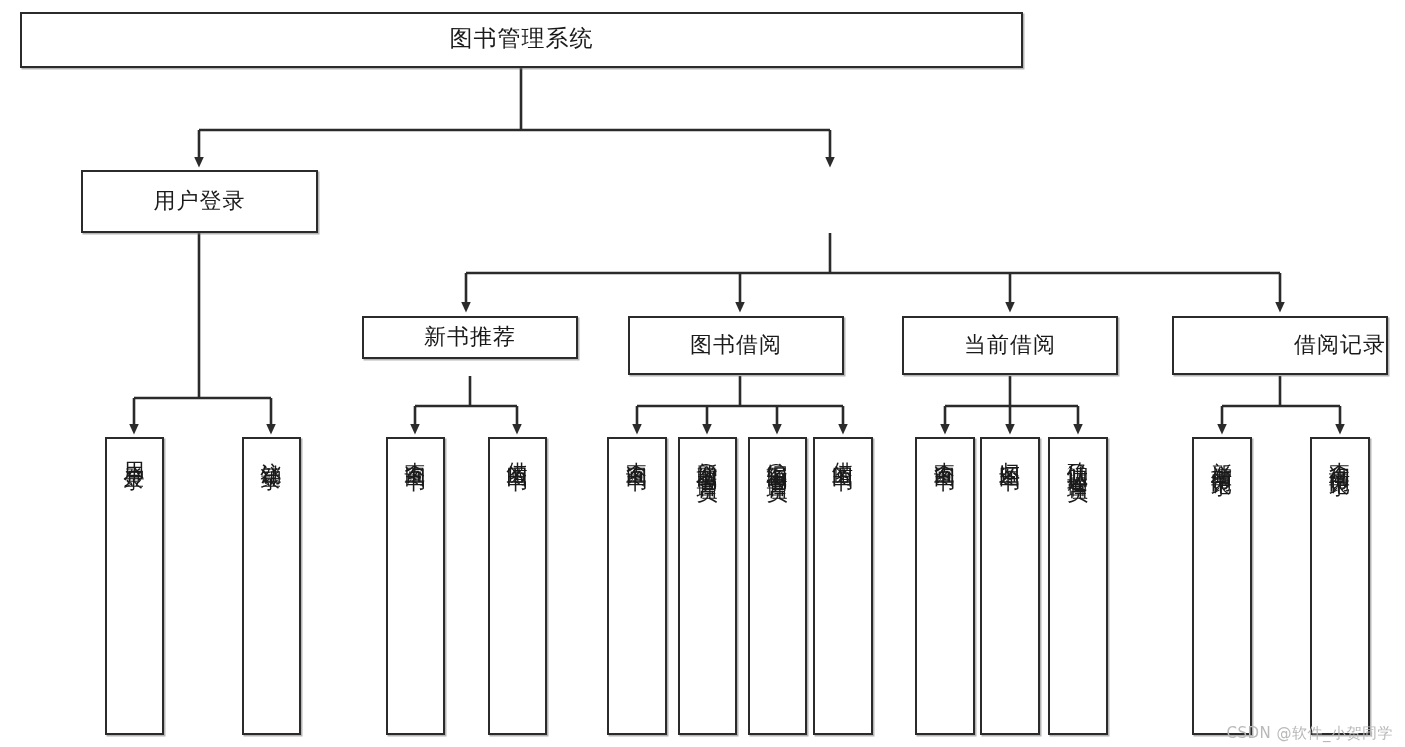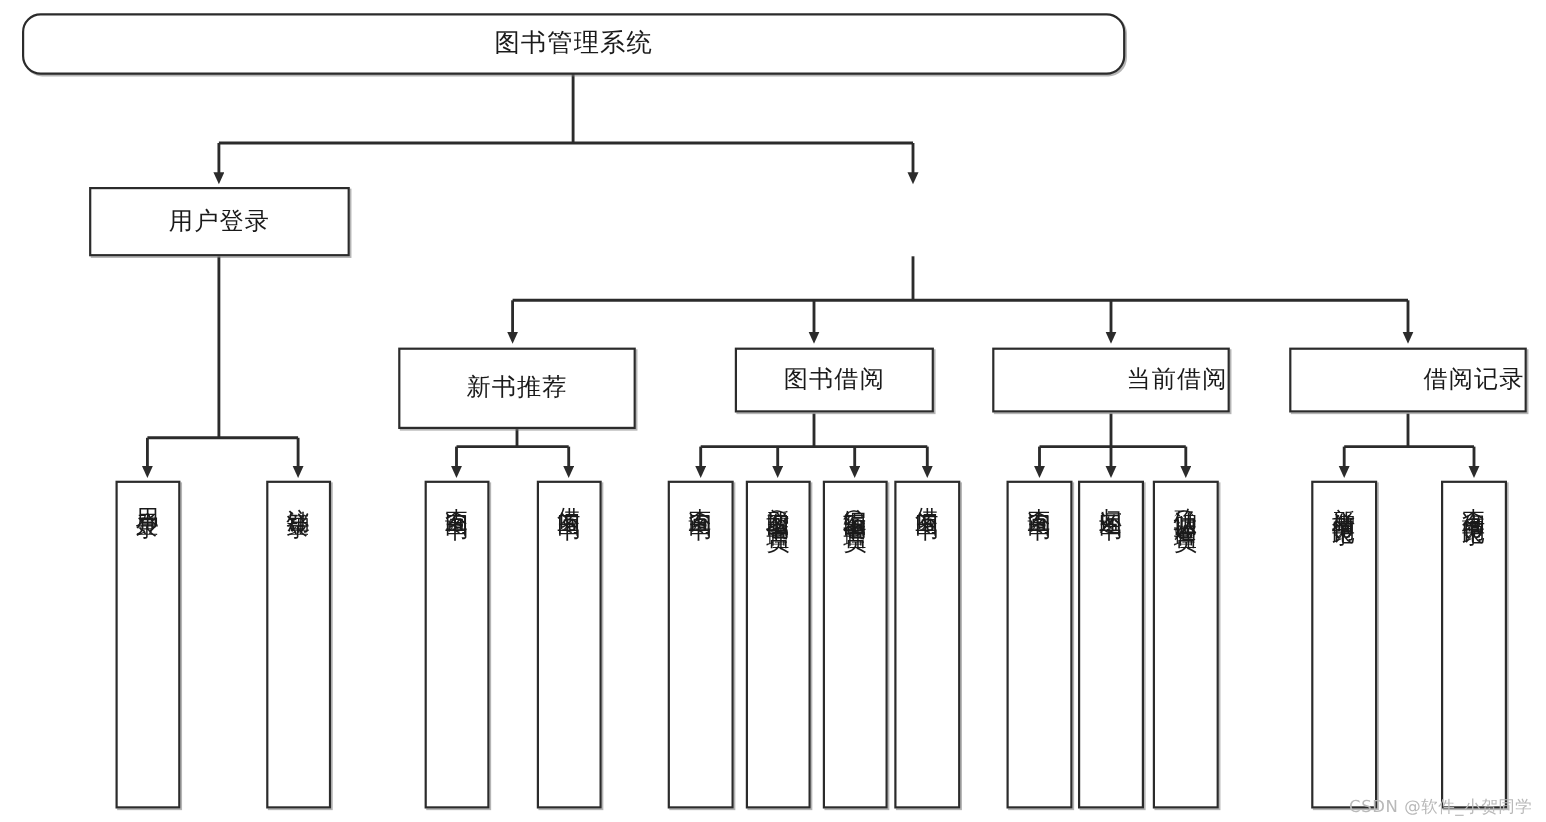--- a/index.html
+++ b/index.html
@@ -121,38 +121,38 @@
       <path d="M1010,406 L1010,425" marker-end="url(#arrow)"></path>
       <path d="M1078,406 L1078,425" marker-end="url(#arrow)"></path>
 
       <path d="M1280,376 L1280,406"></path>
       <path d="M1222,406 L1340,406"></path>
       <path d="M1222,406 L1222,425" marker-end="url(#arrow)"></path>
       <path d="M1340,406 L1340,425" marker-end="url(#arrow)"></path>
     </g>
   </svg>
 
-  <div class="node horizontal root" style="left:20px; top:12px; width:1003px; height:56px;border-radius:17px;">
+  <div class="node horizontal root" style="left:20px; top:12px; width:1003px; height:56px;">
     <span class="node-label">图书管理系统</span>
   </div>
 
   <div class="node horizontal" style="left:81px; top:170px; width:237px; height:63px;">
     <span class="node-label">用户登录</span>
   </div>
 
 
-  <div class="node horizontal" style="left:362px; top:316px; width:216px; height:74px;">
+  <div class="node horizontal" style="left:362px; top:316px; width:216px; height:43px;">
     <span class="node-label">新书推荐</span>
   </div>
 
-  <div class="node horizontal" style="left:668px; top:316px; width:181px; height:59px;">
+  <div class="node horizontal" style="left:628px; top:316px; width:216px; height:59px;">
     <span class="node-label">图书借阅</span>
   </div>
 
-  <div class="node horizontal" style="left:902px; top:316px; width:216px; height:59px;justify-content:flex-end;">
+  <div class="node horizontal" style="left:902px; top:316px; width:216px; height:59px;">
     <span class="node-label">当前借阅</span>
   </div>
 
   <div class="node horizontal" style="left:1172px; top:316px; width:216px; height:59px;justify-content:flex-end;">
     <span class="node-label">借阅记录</span>
   </div>
 
   <div class="node vertical" style="left:105px; top:437px; width:59px; height:298px;">
     <span class="node-label">用户登录</span>
   </div>

